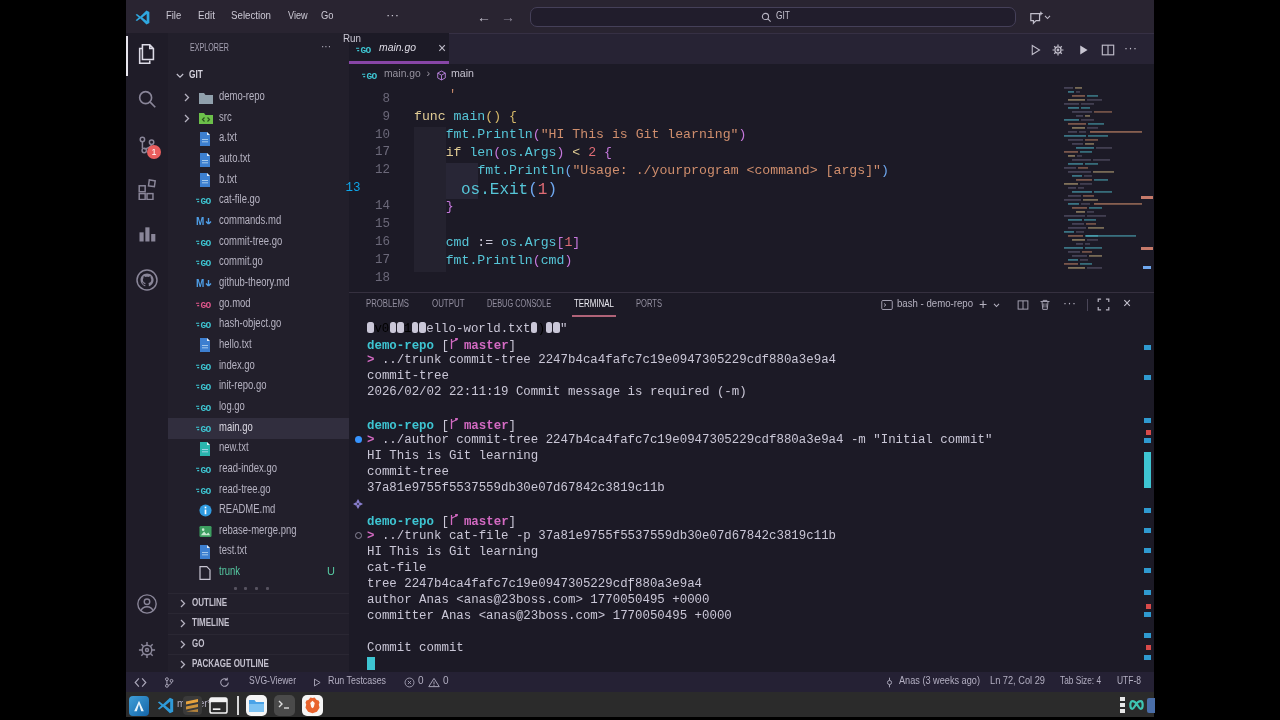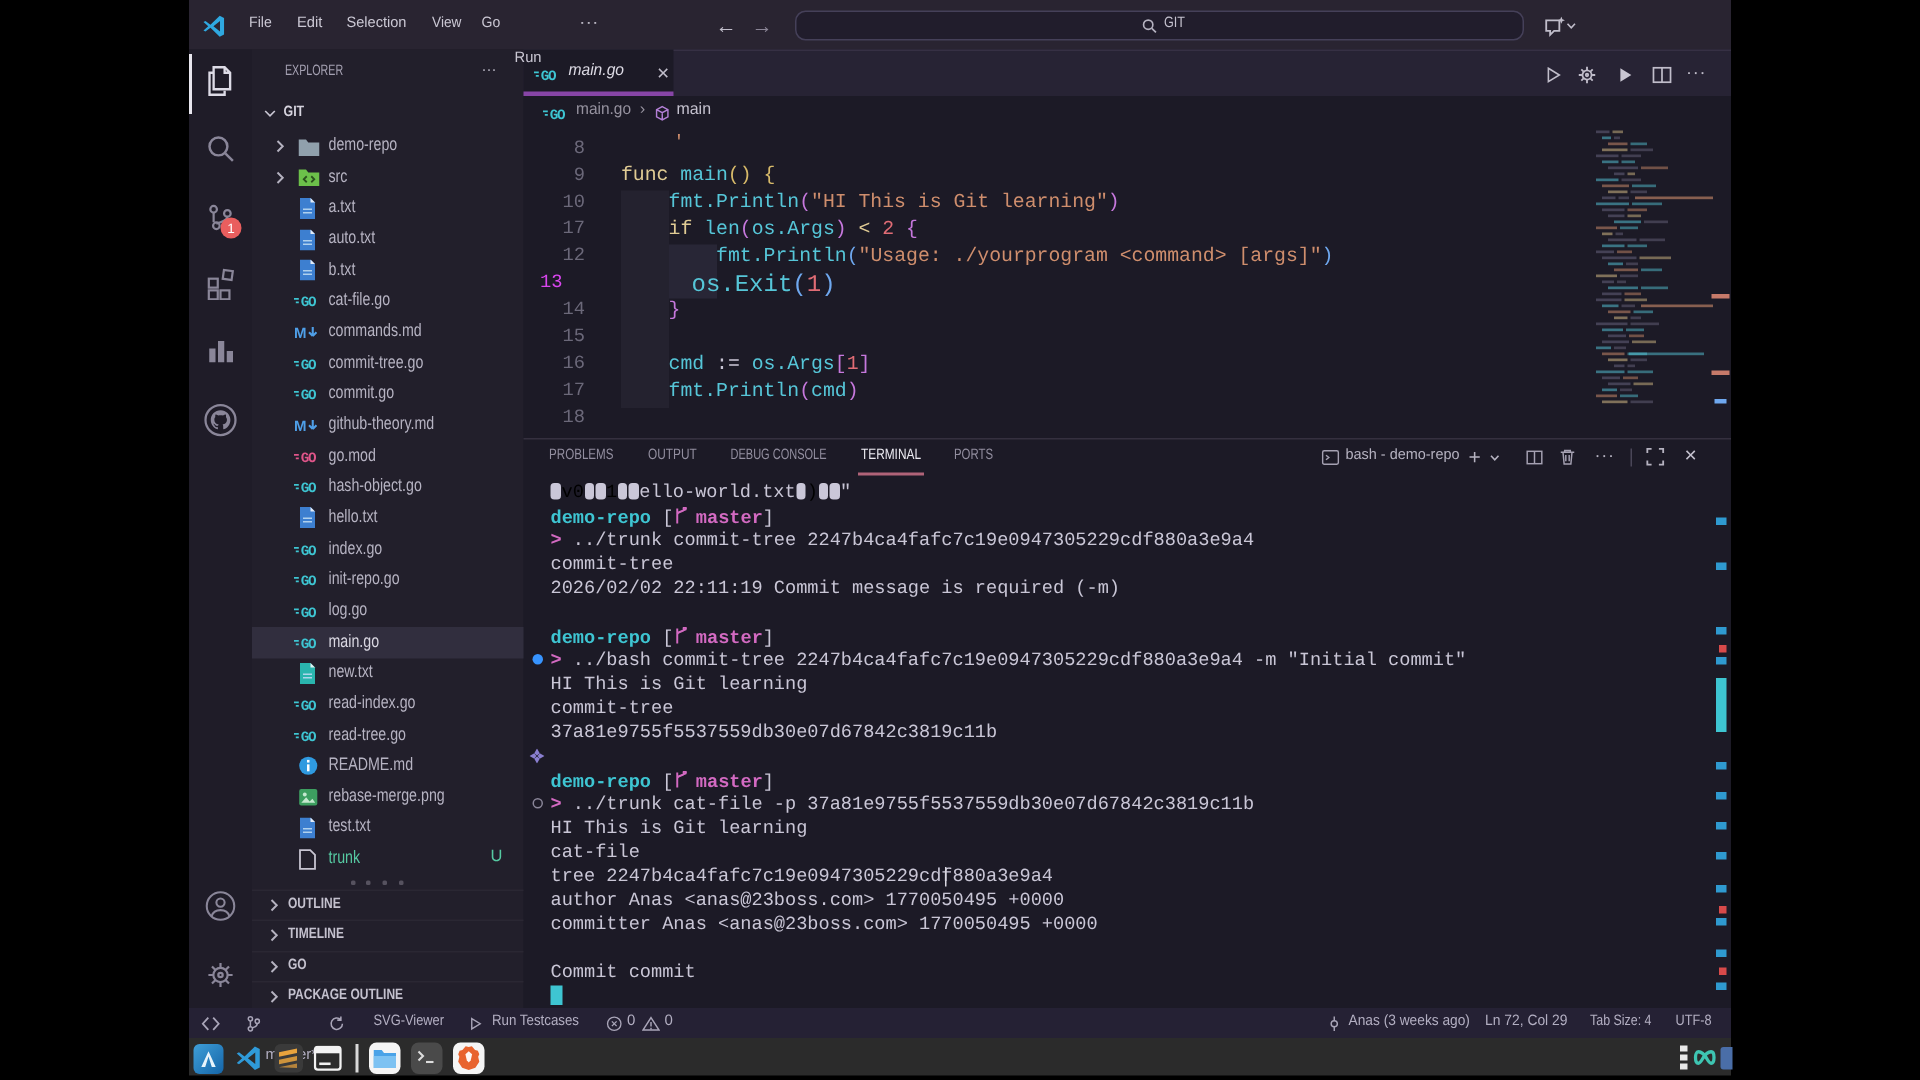--- a/index.html
+++ b/index.html
@@ -388,21 +388,21 @@
 <div class="a" style="left:449px;top:88px;font-size:12px;color:#cf8e6d;font-family:'Liberation Mono',monospace;">'</div>
 <div class="a" style="left:350px;top:91.6px;width:40px;text-align:right;font-size:12.5px;color:#6b6879;font-family:'Liberation Mono',monospace;">8</div>
 <div class="a" style="left:350px;top:109.5px;width:40px;text-align:right;font-size:12.5px;color:#6b6879;font-family:'Liberation Mono',monospace;">9</div>
 <div class="a mono" style="left:414.0px;top:109.0px;font-size:13.2px;white-space:pre;"><span style="color:#e0cb94;">func </span><span style="color:#56c6d8;">main</span><span style="color:#d7ba6a;">()</span><span style="color:#c8c5d4;"> </span><span style="color:#d7ba6a;">{</span></div>
 <div class="a" style="left:350px;top:127.5px;width:40px;text-align:right;font-size:12.5px;color:#6b6879;font-family:'Liberation Mono',monospace;">10</div>
 <div class="a mono" style="left:445.7px;top:127.0px;font-size:13.2px;white-space:pre;"><span style="color:#56c6d8;">fmt.Println</span><span style="color:#c678dd;">(</span><span style="color:#cf8e6d;">"HI This is Git learning"</span><span style="color:#c678dd;">)</span></div>
 <div class="a" style="left:350px;top:145.4px;width:40px;text-align:right;font-size:12.5px;color:#6b6879;font-family:'Liberation Mono',monospace;">17</div>
 <div class="a mono" style="left:445.7px;top:144.9px;font-size:13.2px;white-space:pre;"><span style="color:#e0cb94;">if </span><span style="color:#56c6d8;">len</span><span style="color:#c678dd;">(</span><span style="color:#56c6d8;">os.Args</span><span style="color:#c678dd;">)</span><span style="color:#e0cb94;"> &lt; </span><span style="color:#e06c75;">2</span><span style="color:#c8c5d4;"> </span><span style="color:#c678dd;">{</span></div>
 <div class="a" style="left:350px;top:163.3px;width:40px;text-align:right;font-size:12.5px;color:#6b6879;font-family:'Liberation Mono',monospace;">12</div>
 <div class="a mono" style="left:477.4px;top:162.8px;font-size:13.2px;white-space:pre;"><span style="color:#56c6d8;">fmt.Println</span><span style="color:#6fa8ef;">(</span><span style="color:#cf8e6d;">"Usage: ./yourprogram &lt;command&gt; [args]"</span><span style="color:#6fa8ef;">)</span></div>
-<div class="a" style="left:360px;top:181.2px;width:40px;text-align:left;font-size:12.5px;color:#d946ef;font-family:'Liberation Mono',monospace;">13</div>
+<div class="a" style="left:333px;top:181.2px;width:40px;text-align:center;font-size:12.5px;color:#0ea5e9;font-family:'Liberation Mono',monospace;">13</div>
 <div class="a mono" style="left:461px;top:180.8px;font-size:16px;white-space:pre;"><span style="color:#56c6d8;">os.</span><span style="color:#56c6d8;">Exit</span><span style="color:#6fa8ef;">(</span><span style="color:#e06c75;">1</span><span style="color:#6fa8ef;">)</span></div>
 <div class="a" style="left:350px;top:199.2px;width:40px;text-align:right;font-size:12.5px;color:#6b6879;font-family:'Liberation Mono',monospace;">14</div>
 <div class="a mono" style="left:445.7px;top:198.7px;font-size:13.2px;white-space:pre;"><span style="color:#c678dd;">}</span></div>
 <div class="a" style="left:350px;top:217.1px;width:40px;text-align:right;font-size:12.5px;color:#6b6879;font-family:'Liberation Mono',monospace;">15</div>
 <div class="a" style="left:350px;top:235.0px;width:40px;text-align:right;font-size:12.5px;color:#6b6879;font-family:'Liberation Mono',monospace;">16</div>
 <div class="a mono" style="left:445.7px;top:234.5px;font-size:13.2px;white-space:pre;"><span style="color:#56c6d8;">cmd </span><span style="color:#c8c5d4;">:= </span><span style="color:#56c6d8;">os.Args</span><span style="color:#c678dd;">[</span><span style="color:#e06c75;">1</span><span style="color:#c678dd;">]</span></div>
 <div class="a" style="left:350px;top:253.0px;width:40px;text-align:right;font-size:12.5px;color:#6b6879;font-family:'Liberation Mono',monospace;">17</div>
 <div class="a mono" style="left:445.7px;top:252.5px;font-size:13.2px;white-space:pre;"><span style="color:#56c6d8;">fmt.Println</span><span style="color:#c678dd;">(</span><span style="color:#56c6d8;">cmd</span><span style="color:#c678dd;">)</span></div>
 <div class="a" style="left:350px;top:270.9px;width:40px;text-align:right;font-size:12.5px;color:#6b6879;font-family:'Liberation Mono',monospace;">18</div>
 <svg class="a" style="left:1060px;top:85px;" width="86" height="190" viewBox="0 0 86 190">
@@ -546,21 +546,21 @@
     </svg><span style="color:#d36ac2;font-weight:bold;">master</span><span style="color:#c9c6d6;">]</span></div>
 <div class="a mono" style="left:367.0px;top:353.5px;font-size:12.42px;line-height:13px;white-space:pre;"><span style="color:#d36ac2;font-weight:bold;">&gt; </span><span style="color:#c9c6d6;">../trunk commit-tree 2247b4ca4fafc7c19e0947305229cdf880a3e9a4</span></div>
 <div class="a mono" style="left:367.0px;top:369.5px;font-size:12.42px;line-height:13px;white-space:pre;"><span style="color:#c9c6d6;">commit-tree</span></div>
 <div class="a mono" style="left:367.0px;top:385.5px;font-size:12.42px;line-height:13px;white-space:pre;"><span style="color:#c9c6d6;">2026/02/02 22:11:19 Commit message is required (-m)</span></div>
 <div class="a mono" style="left:367.0px;top:417.5px;font-size:12.42px;line-height:13px;white-space:pre;"><span style="color:#3ec5d2;font-weight:bold;">demo-repo</span><span style="color:#c9c6d6;"> [</span><svg style="display:inline-block;vertical-align:-1.5px;margin-right:5px;" width="10" height="12" viewBox="0 0 10 12">
       <g fill="none" stroke="#d36ac2" stroke-width="1.3">
         <path d="M2.5 1v10M2.5 5c0-2.5 5-1.5 5-4"></path>
         <circle cx="7.5" cy="1" r="0.8"></circle>
       </g>
     </svg><span style="color:#d36ac2;font-weight:bold;">master</span><span style="color:#c9c6d6;">]</span></div>
-<div class="a mono" style="left:367.0px;top:433.5px;font-size:12.42px;line-height:13px;white-space:pre;"><span style="color:#d36ac2;font-weight:bold;">&gt; </span><span style="color:#c9c6d6;">../bash commit-tree 2247b4ca4fafc7c19e0947305229cdf880a3e9a4 -m "Initial commit"</span></div>
+<div class="a mono" style="left:367.0px;top:433.5px;font-size:12.42px;line-height:13px;white-space:pre;"><span style="color:#d36ac2;font-weight:bold;">&gt; </span><span style="color:#c9c6d6;">../author commit-tree 2247b4ca4fafc7c19e0947305229cdf880a3e9a4 -m "Initial commit"</span></div>
 <div class="a mono" style="left:367.0px;top:449.5px;font-size:12.42px;line-height:13px;white-space:pre;"><span style="color:#c9c6d6;">HI This is Git learning</span></div>
 <div class="a mono" style="left:367.0px;top:465.5px;font-size:12.42px;line-height:13px;white-space:pre;"><span style="color:#c9c6d6;">commit-tree</span></div>
 <div class="a mono" style="left:367.0px;top:481.5px;font-size:12.42px;line-height:13px;white-space:pre;"><span style="color:#c9c6d6;">37a81e9755f5537559db30e07d67842c3819c11b</span></div>
 <div class="a mono" style="left:367.0px;top:513.5px;font-size:12.42px;line-height:13px;white-space:pre;"><span style="color:#3ec5d2;font-weight:bold;">demo-repo</span><span style="color:#c9c6d6;"> [</span><svg style="display:inline-block;vertical-align:-1.5px;margin-right:5px;" width="10" height="12" viewBox="0 0 10 12">
       <g fill="none" stroke="#d36ac2" stroke-width="1.3">
         <path d="M2.5 1v10M2.5 5c0-2.5 5-1.5 5-4"></path>
         <circle cx="7.5" cy="1" r="0.8"></circle>
       </g>
     </svg><span style="color:#d36ac2;font-weight:bold;">master</span><span style="color:#c9c6d6;">]</span></div>
 <div class="a mono" style="left:367.0px;top:529.5px;font-size:12.42px;line-height:13px;white-space:pre;"><span style="color:#d36ac2;font-weight:bold;">&gt; </span><span style="color:#c9c6d6;">../trunk cat-file -p 37a81e9755f5537559db30e07d67842c3819c11b</span></div>

